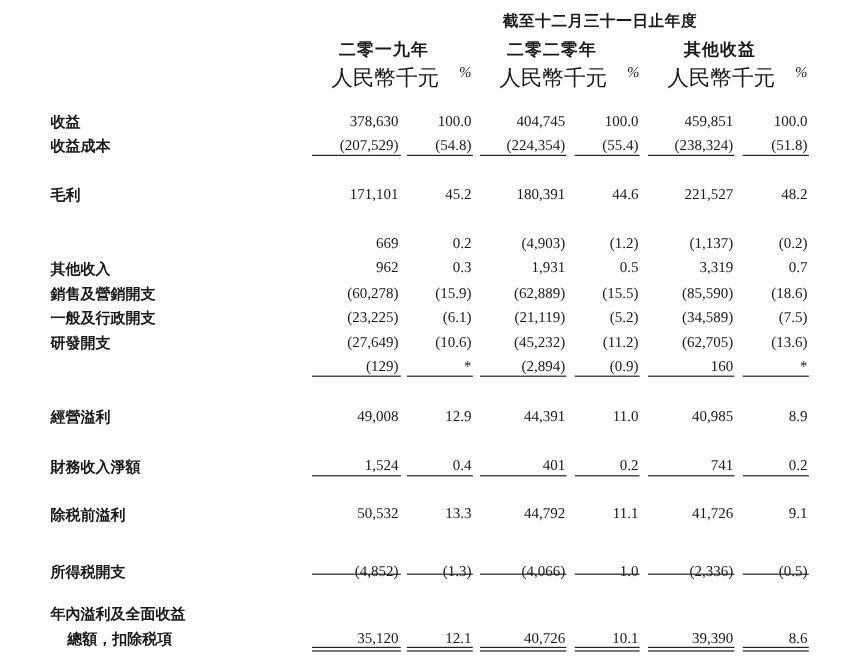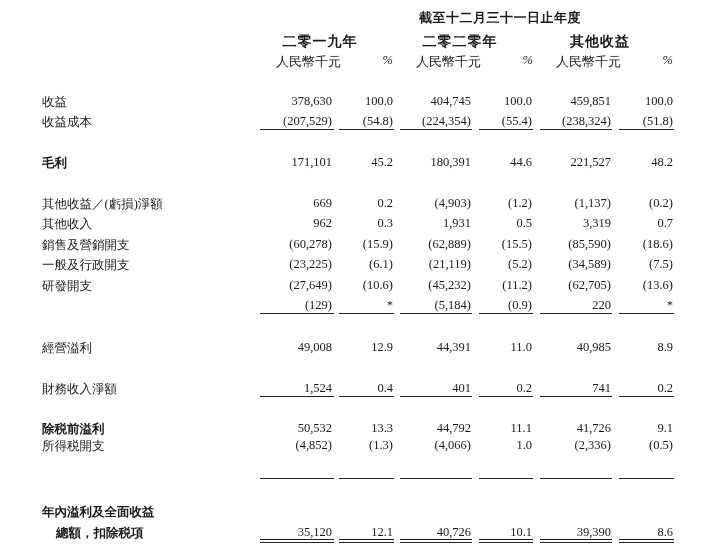--- a/index.html
+++ b/index.html
@@ -10,25 +10,25 @@
   }
   .hdr-title {
     position: absolute; top: 9px; left: 400px; width: 200px; text-align: center;
     font-weight: bold; font-size: 13px; letter-spacing: 0.5px;
   }
   .yr {
     position: absolute; top: 33px; font-weight: bold; font-size: 14px; text-align: center;
     letter-spacing: 1px;
   }
   .unit {
-    position: absolute; top: 53px; font-size: 13px;
+    position: absolute; top: 53px; font-size: 18px;
   }
   .pct-h { position: absolute; top: 53px; font-size: 12.5px; text-align: right; font-style: italic; }
   .row { position: absolute; left: 0; width: 707px; height: 18px; }
-  .label { position: absolute; left: 42px; top: 0; white-space: nowrap; }
+  .label { position: absolute; left: 42px; top: 0; white-space: nowrap; font-weight: bold; }
   .label.bold { font-weight: bold; }
   .label.indent { left: 56px; }
   .cell { position: absolute; top: 0; text-align: right; white-space: nowrap; }
   .c1 { left: 256px; width: 76px; }
   .c2 { left: 338px; width: 55px; }
   .c3 { left: 396px; width: 75px; }
   .c4 { left: 476px; width: 56px; }
   .c5 { left: 536px; width: 75px; }
   .c6 { left: 616px; width: 57px; }
   .ul { position: absolute; height: 0; border-top: 1.5px solid #222; }
@@ -86,21 +86,20 @@
   <span class="label bold">毛利</span>
   <span class="cell c1">171,101</span>
   <span class="cell c2">45.2</span>
   <span class="cell c3">180,391</span>
   <span class="cell c4">44.6</span>
   <span class="cell c5">221,527</span>
   <span class="cell c6">48.2</span>
 </div>
 
 <div class="row" style="top:196px;">
-  <span class="label">其他收益／(虧損)淨額</span>
   <span class="cell c1">669</span>
   <span class="cell c2">0.2</span>
   <span class="cell c3">(4,903)</span>
   <span class="cell c4">(1.2)</span>
   <span class="cell c5">(1,137)</span>
   <span class="cell c6">(0.2)</span>
 </div>
 
 <div class="row" style="top:216px;">
   <span class="label">其他收入</span>
@@ -138,23 +137,23 @@
   <span class="cell c2">(10.6)</span>
   <span class="cell c3">(45,232)</span>
   <span class="cell c4">(11.2)</span>
   <span class="cell c5">(62,705)</span>
   <span class="cell c6">(13.6)</span>
 </div>
 
 <div class="row" style="top:298px;">
   <span class="cell c1">(129)</span>
   <span class="cell c2">*</span>
-  <span class="cell c3">(5,184)</span>
+  <span class="cell c3">(2,894)</span>
   <span class="cell c4">(0.9)</span>
-  <span class="cell c5">220</span>
+  <span class="cell c5">160</span>
   <span class="cell c6">*</span>
 </div>
 <div class="ul u1" style="top:313px;"></div>
 <div class="ul u2" style="top:313px;"></div>
 <div class="ul u3" style="top:313px;"></div>
 <div class="ul u4" style="top:313px;"></div>
 <div class="ul u5" style="top:313px;"></div>
 <div class="ul u6" style="top:313px;"></div>
 
 <div class="row" style="top:340px;">
@@ -186,21 +185,21 @@
 <div class="row" style="top:421px;">
   <span class="label bold">除税前溢利</span>
   <span class="cell c1">50,532</span>
   <span class="cell c2">13.3</span>
   <span class="cell c3">44,792</span>
   <span class="cell c4">11.1</span>
   <span class="cell c5">41,726</span>
   <span class="cell c6">9.1</span>
 </div>
 
-<div class="row" style="top:438px;">
+<div class="row" style="top:469px;">
   <span class="label">所得税開支</span>
   <span class="cell c1">(4,852)</span>
   <span class="cell c2">(1.3)</span>
   <span class="cell c3">(4,066)</span>
   <span class="cell c4">1.0</span>
   <span class="cell c5">(2,336)</span>
   <span class="cell c6">(0.5)</span>
 </div>
 <div class="ul u1" style="top:478px;"></div>
 <div class="ul u2" style="top:478px;"></div>

